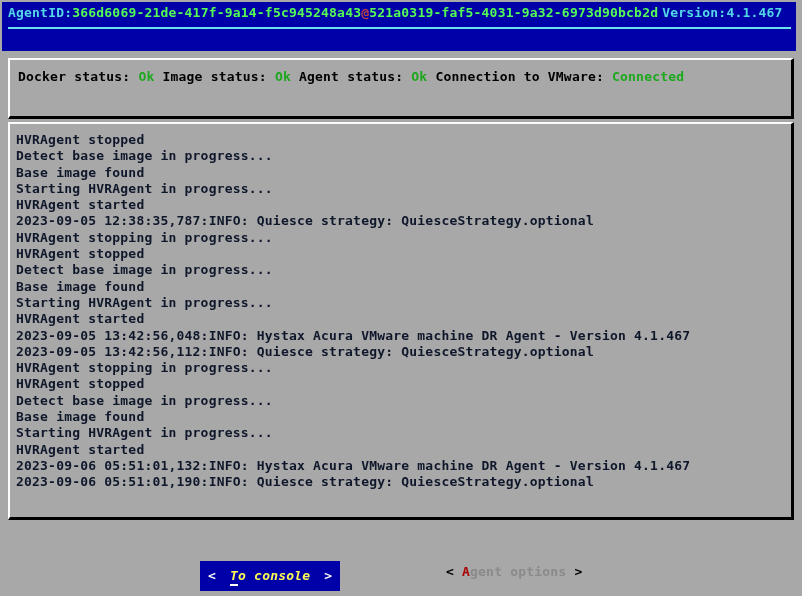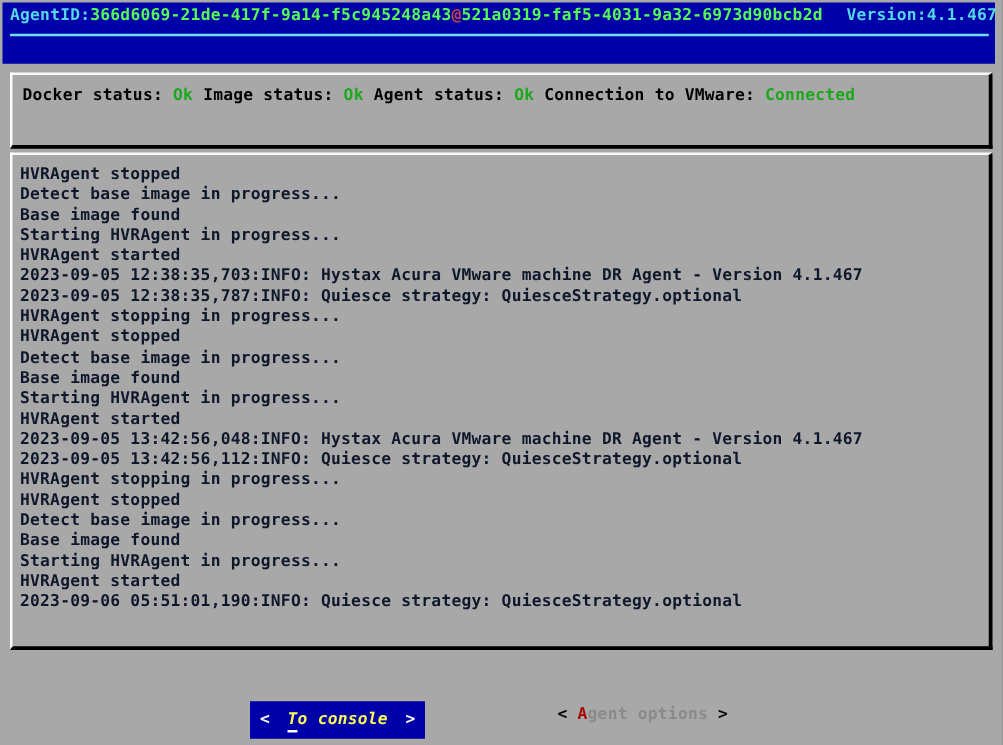--- a/index.html
+++ b/index.html
@@ -21,21 +21,21 @@
   }
   .titlebar-text{
     position:absolute;left:6px;top:3px;
     font-size:13px;line-height:16px;letter-spacing:0.2px;
     color:var(--cyan,#54d8e8);
     white-space:nowrap;
   }
   .agent-id{color:var(--green-bright,#54fc54);}
   .id-sep{color:var(--red,#c04444);}
   .t-label{margin-right:0;}
-  .t-version{margin-left:19px;}
+  .t-version{margin-left:4px;}
   .title-rule{
     position:absolute;left:6px;top:25px;width:783px;height:2px;
     background:var(--cyan-line,#6ce0ec);
   }
   
   .panel{
     position:absolute;left:8px;
     box-sizing:border-box;
     background:var(--bg,#a8a8a8);
     border-top:2px solid var(--white,#fcfcfc);
@@ -103,36 +103,36 @@
     <div class="status-text"><span>Docker status: </span><span class="ok">Ok</span> <span>Image status: </span><span class="ok">Ok</span> <span>Agent status: </span><span class="ok">Ok</span> <span>Connection to VMware: </span><span class="ok">Connected</span> </div>
   </div>
 
   <div class="panel log-box">
     <div class="log-lines">
         <div class="log-line">HVRAgent stopped</div>
         <div class="log-line">Detect base image in progress...</div>
         <div class="log-line">Base image found</div>
         <div class="log-line">Starting HVRAgent in progress...</div>
         <div class="log-line">HVRAgent started</div>
-        <div class="log-line">2023-09-05 12:38:35,703:INFO: Hystax Acura VMware machine DR Agent - Version 4.1.467</div>
         <div class="log-line">2023-09-05 12:38:35,787:INFO: Quiesce strategy: QuiesceStrategy.optional</div>
         <div class="log-line">HVRAgent stopping in progress...</div>
         <div class="log-line">HVRAgent stopped</div>
         <div class="log-line">Detect base image in progress...</div>
         <div class="log-line">Base image found</div>
         <div class="log-line">Starting HVRAgent in progress...</div>
         <div class="log-line">HVRAgent started</div>
         <div class="log-line">2023-09-05 13:42:56,048:INFO: Hystax Acura VMware machine DR Agent - Version 4.1.467</div>
         <div class="log-line">2023-09-05 13:42:56,112:INFO: Quiesce strategy: QuiesceStrategy.optional</div>
         <div class="log-line">HVRAgent stopping in progress...</div>
         <div class="log-line">HVRAgent stopped</div>
         <div class="log-line">Detect base image in progress...</div>
         <div class="log-line">Base image found</div>
         <div class="log-line">Starting HVRAgent in progress...</div>
         <div class="log-line">HVRAgent started</div>
+        <div class="log-line">2023-09-06 05:51:01,132:INFO: Hystax Acura VMware machine DR Agent - Version 4.1.467</div>
         <div class="log-line">2023-09-06 05:51:01,190:INFO: Quiesce strategy: QuiesceStrategy.optional</div>
       </div>
   </div>
 
   <div class="btn btn-focused">
     <span class="bracket bracket-l">&lt;</span><span class="btn-text"><span class="hotkey-cursor">T</span><span>o console</span></span><span class="bracket bracket-r">&gt;</span>
   </div>
 
   <div class="btn btn-plain">
     <span class="bracket bracket-l">&lt;</span><span class="btn-text"><span class="hotkey-red">A</span><span>gent options</span></span><span class="bracket bracket-r">&gt;</span>

